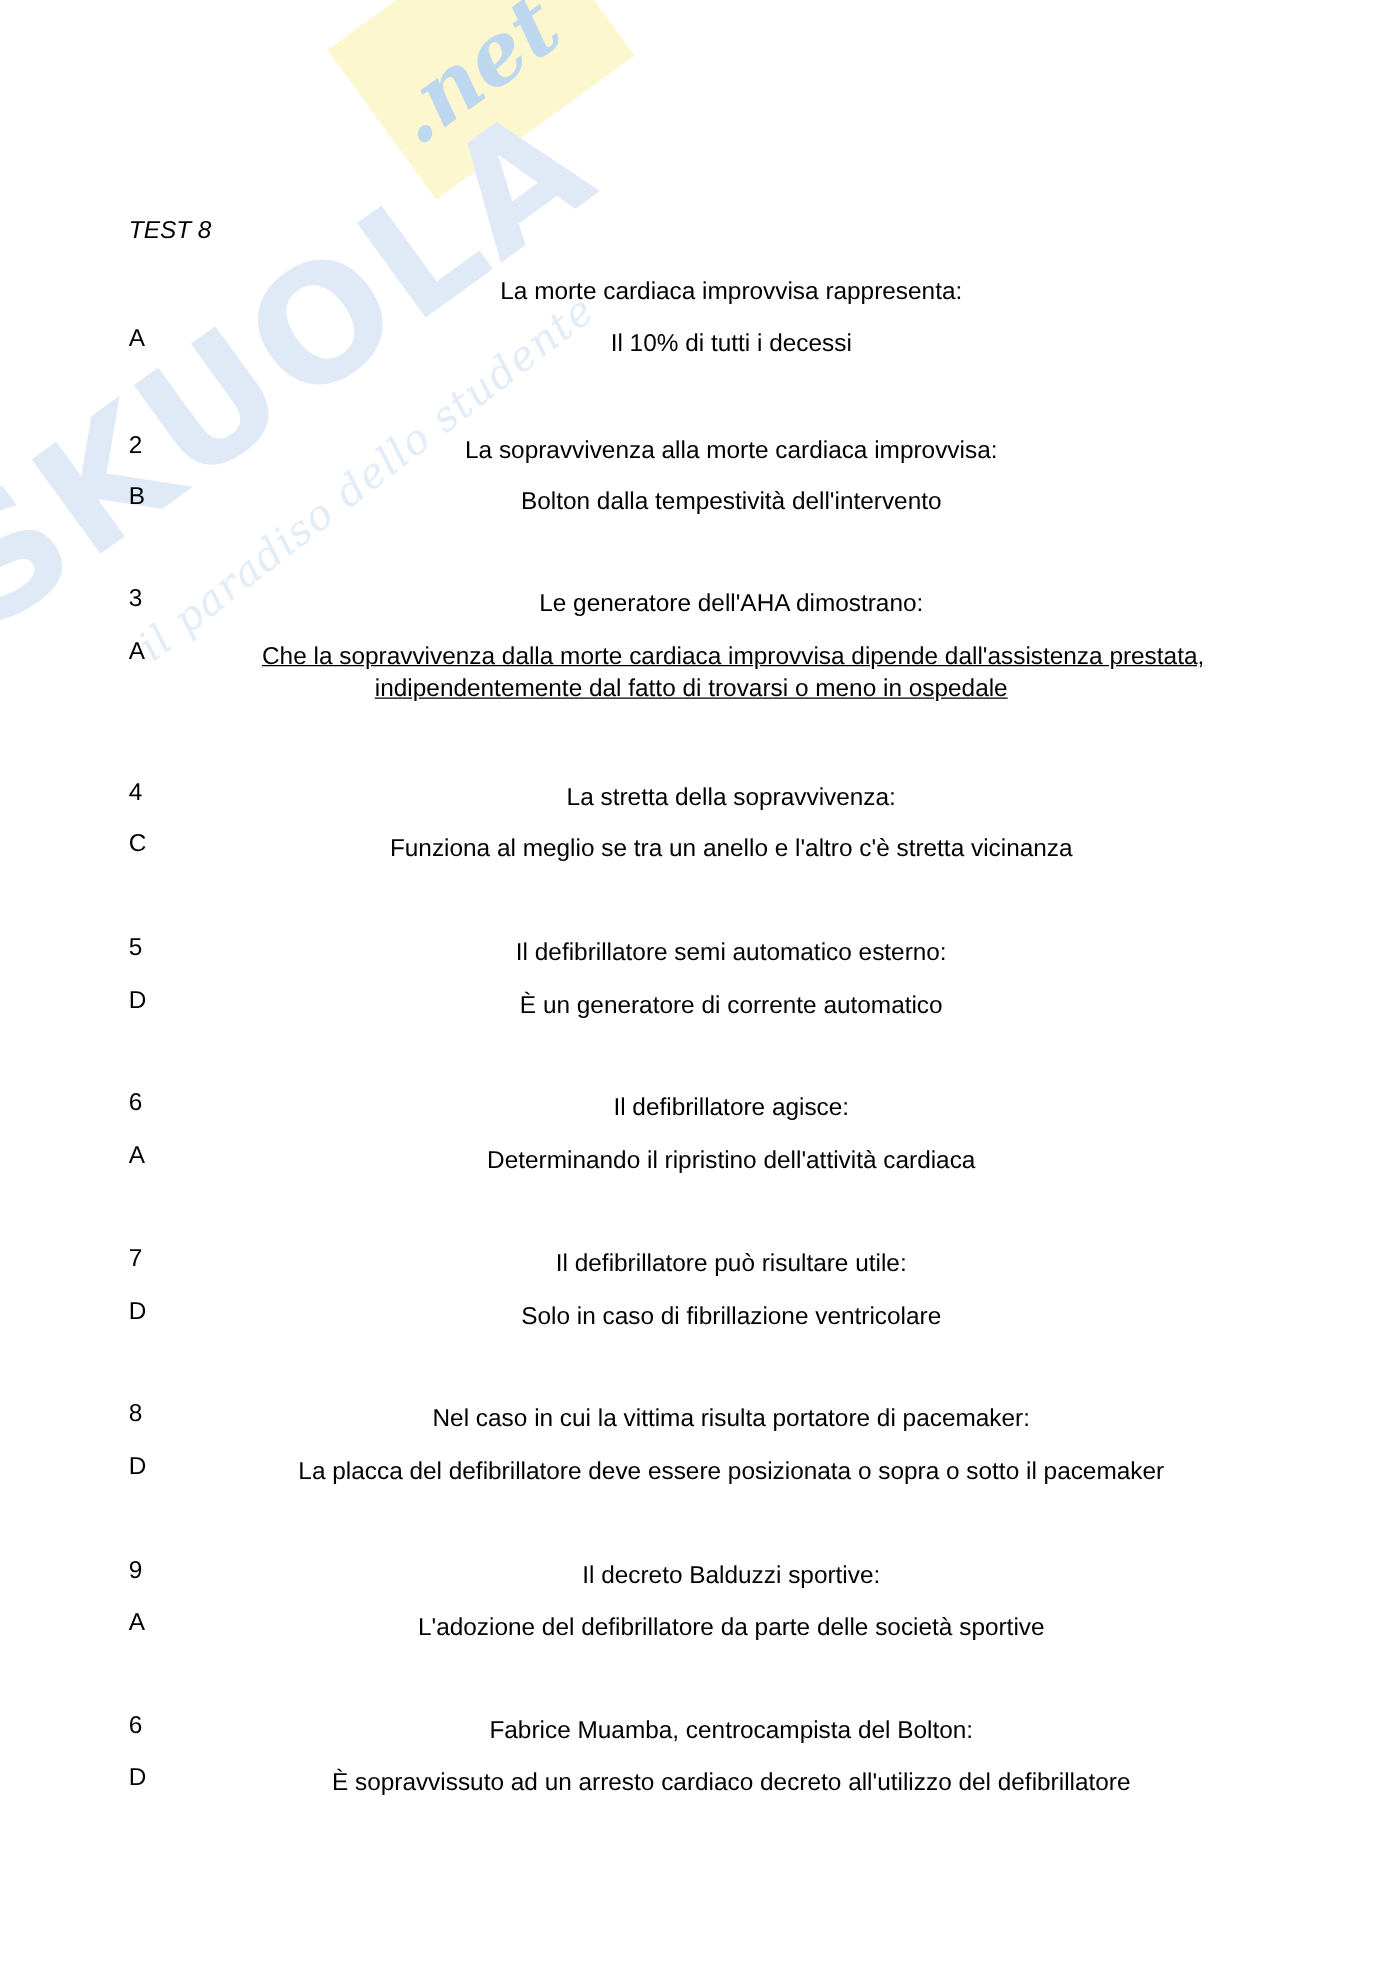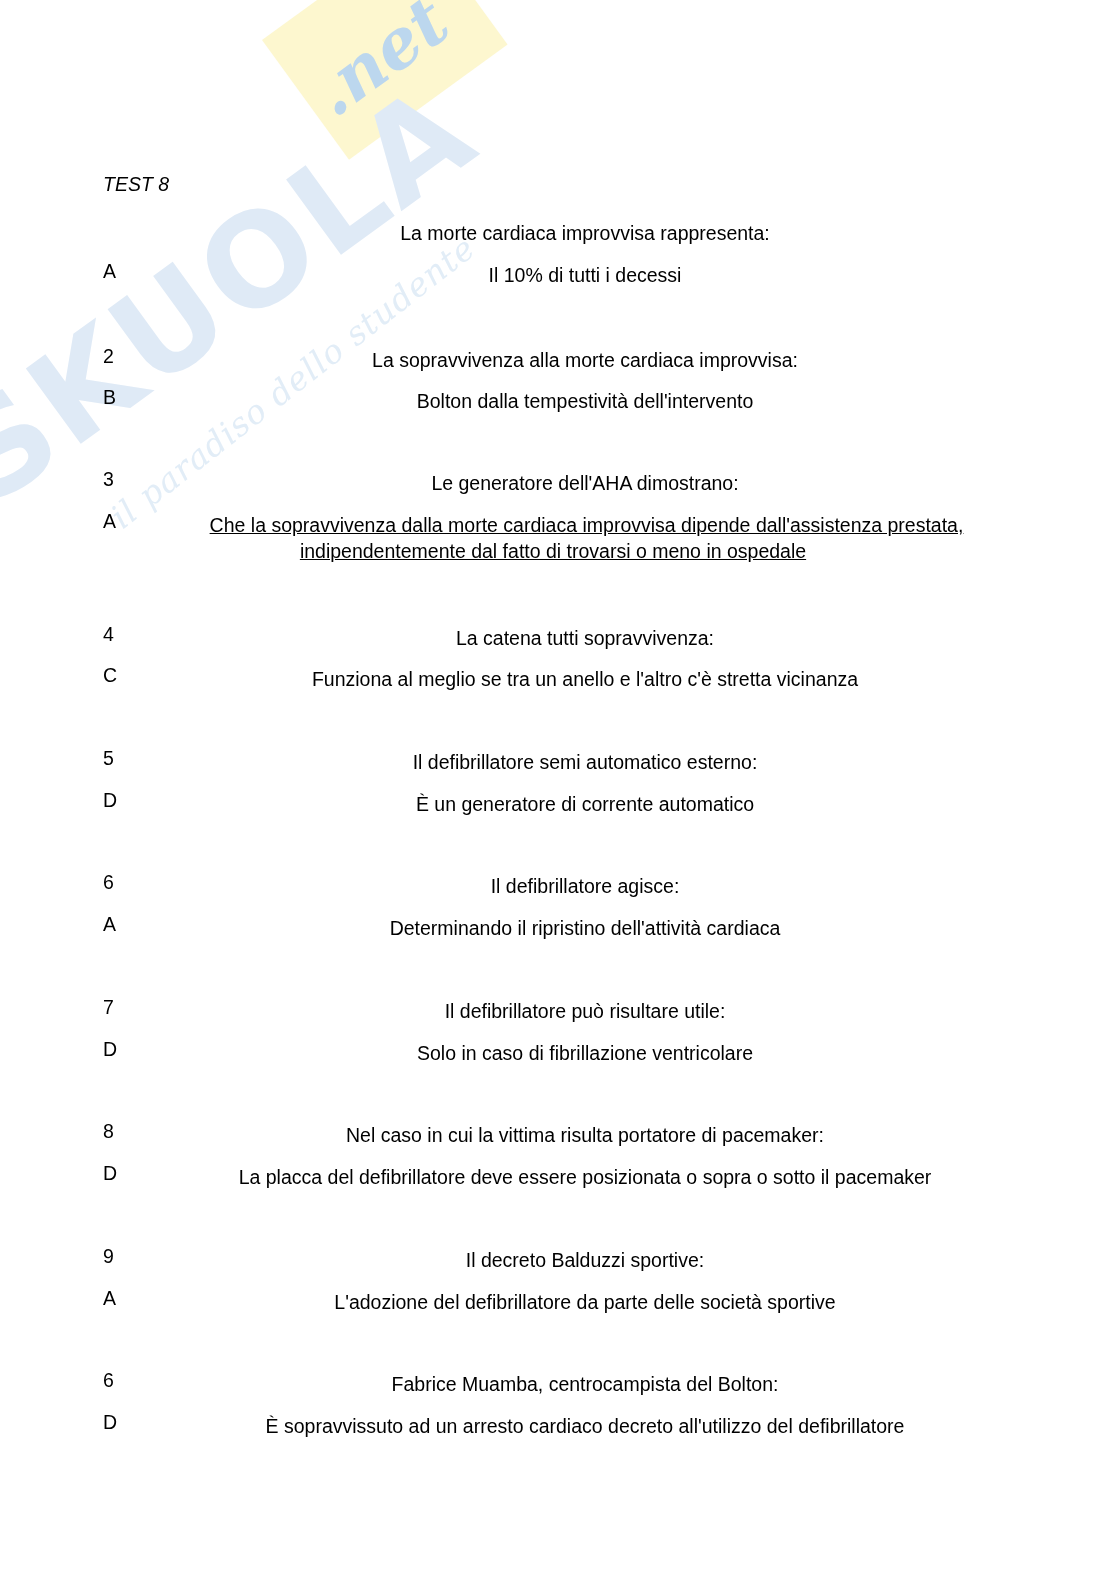--- a/index.html
+++ b/index.html
@@ -168,21 +168,21 @@
       <div class="qa-label">3</div>
       <div class="qa-text">Le generatore dell'AHA dimostrano:</div>
     </div>
     <div class="qa-row" style="top:512px;">
       <div class="qa-label">A</div>
       <div class="qa-text wrap-out">Che la sopravvivenza dalla morte cardiaca improvvisa dipende dall'assistenza prestata, indipendentemente dal fatto di trovarsi o meno in ospedale</div>
     </div>
 
     <div class="qa-row" style="top:625px;">
       <div class="qa-label">4</div>
-      <div class="qa-text">La catena tutti sopravvivenza:</div>
+      <div class="qa-text">La stretta della sopravvivenza:</div>
     </div>
     <div class="qa-row" style="top:666px;">
       <div class="qa-label">C</div>
       <div class="qa-text">Funziona al meglio se tra un anello e l'altro c'è stretta vicinanza</div>
     </div>
 
     <div class="qa-row" style="top:749px;">
       <div class="qa-label">5</div>
       <div class="qa-text">Il defibrillatore semi automatico esterno:</div>
     </div>

